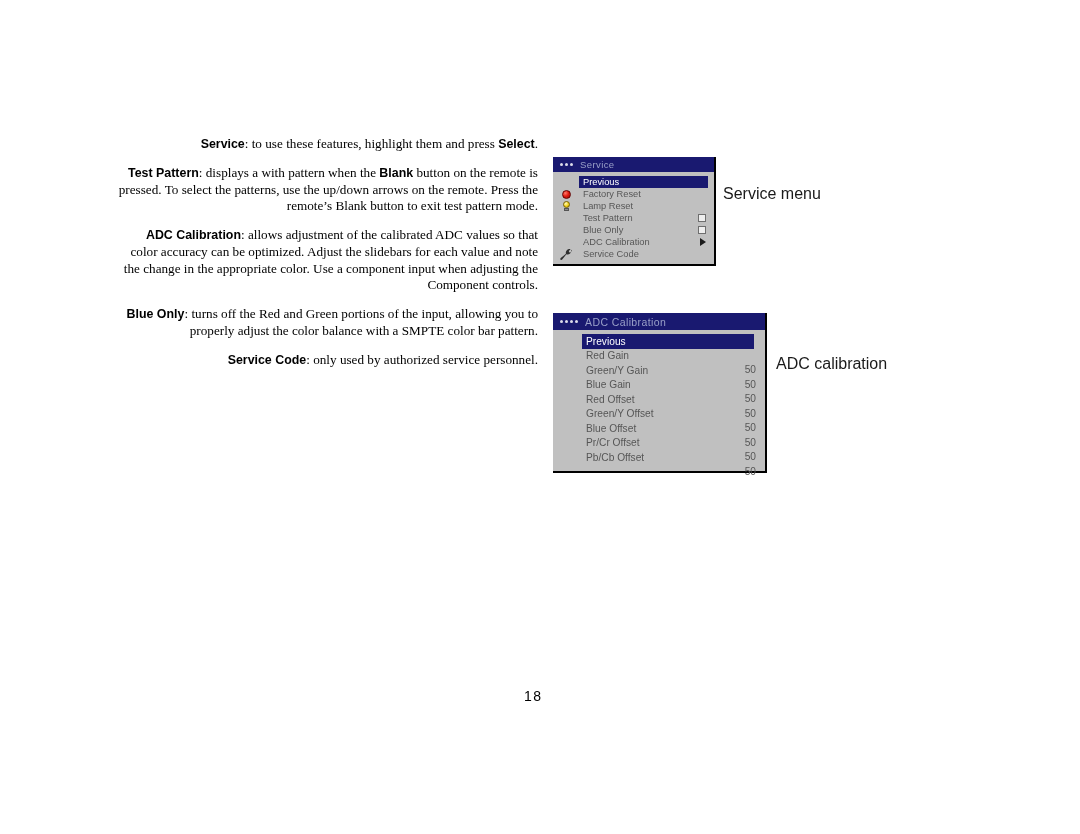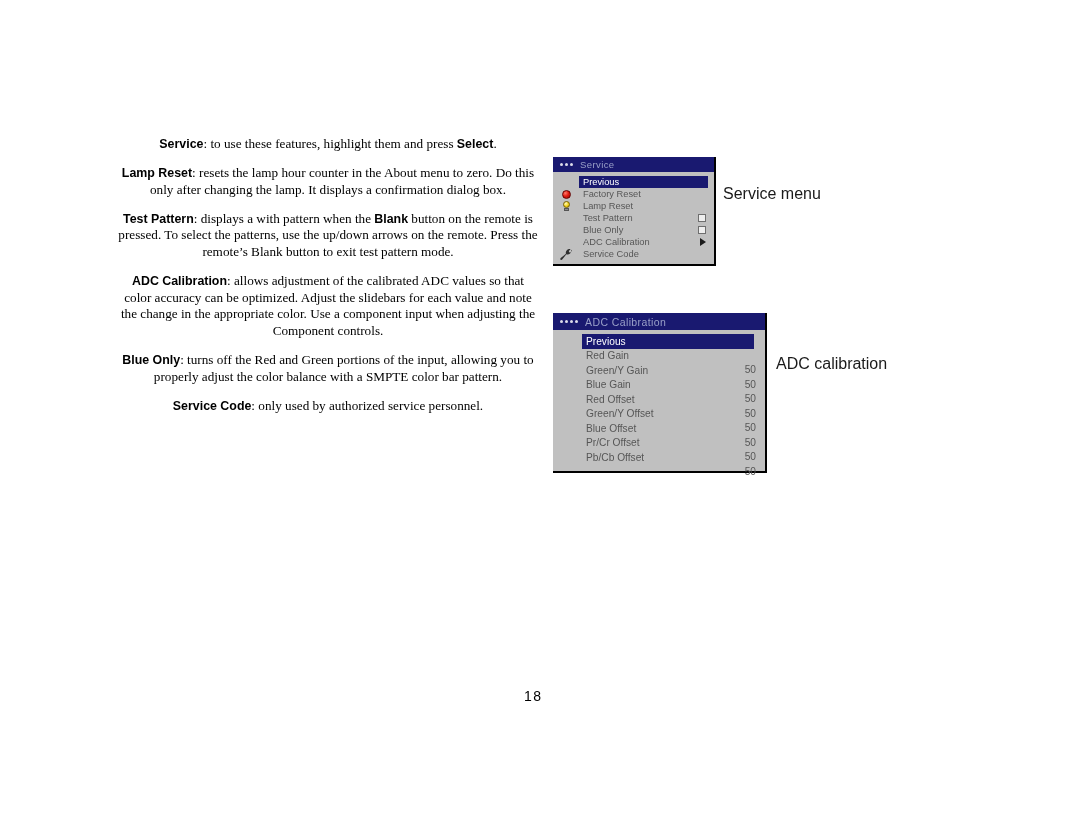--- a/index.html
+++ b/index.html
@@ -22,21 +22,21 @@
     left: 118px;
     top: 136px;
     width: 420px;
   }
   .para {
     font-family: "Liberation Serif", serif;
     font-size: 13.2px;
     line-height: 16.6px;
     color: #000000;
     margin: 0 0 12.5px 0;
-    text-align: center;
+    text-align: right;
   }
   .para .lead {
     font-family: "Liberation Sans", sans-serif;
     font-weight: bold;
     font-size: 12.4px;
   }
   .para .inl {
     font-family: "Liberation Sans", sans-serif;
     font-weight: bold;
     font-size: 12.4px;
@@ -227,21 +227,20 @@
     font-size: 14px;
     letter-spacing: 1.5px;
     color: #000000;
   }
 </style>
 </head>
 <body>
 
 <div id="body-copy">
     <p class="para"><span class="lead">Service</span><span>: to use these features, highlight them and press </span><span class="inl">Select</span><span>.</span></p>
-    <p class="para"><span class="lead">Lamp Reset</span><span>: resets the lamp hour counter in the About menu to zero. Do this only after changing the lamp. It displays a confirmation dialog box.</span></p>
     <p class="para"><span class="lead">Test Pattern</span><span>: displays a with pattern when the </span><span class="inl">Blank</span><span> button on the remote is pressed. To select the patterns, use the up/down arrows on the remote. Press the remote’s Blank button to exit test pattern mode.</span></p>
     <p class="para"><span class="lead">ADC Calibration</span><span>: allows adjustment of the calibrated ADC values so that color accuracy can be optimized. Adjust the slidebars for each value and note the change in the appropriate color. Use a component input when adjusting the Component controls.</span></p>
     <p class="para"><span class="lead">Blue Only</span><span>: turns off the Red and Green portions of the input, allowing you to properly adjust the color balance with a SMPTE color bar pattern.</span></p>
     <p class="para"><span class="lead">Service Code</span><span>: only used by authorized service personnel.</span></p>
   </div>
 
 <div class="osd" id="service-menu">
   <div class="osd-title">
     <span class="dots" id="service-dots">
         <i></i>

